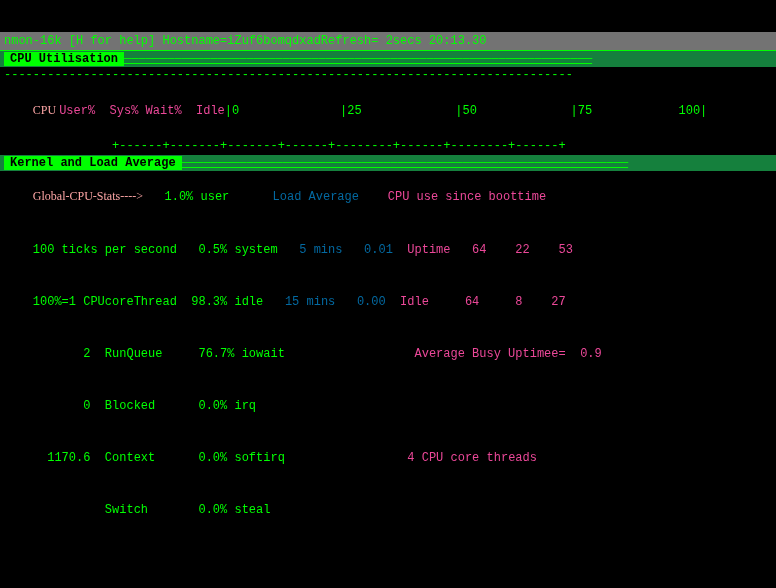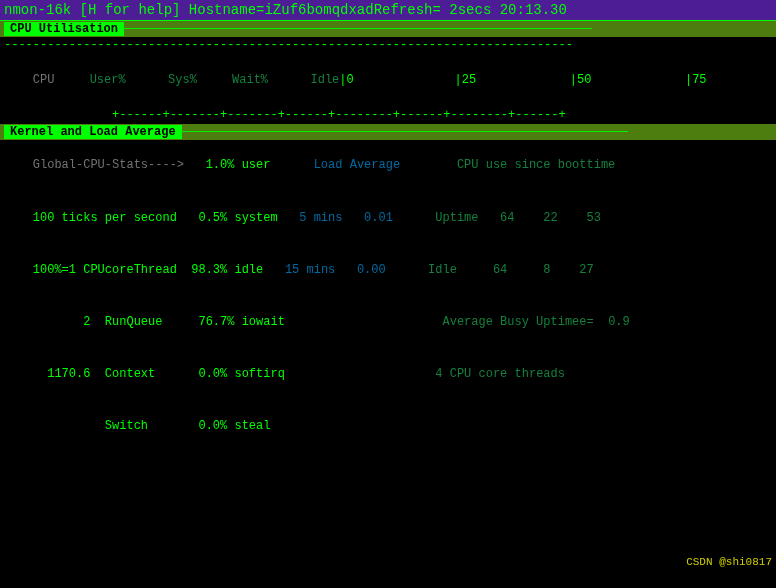--- a/index.html
+++ b/index.html
@@ -14,44 +14,46 @@
       position: relative;
     }
     .screen {
       width: 776px;
       height: 588px;
       background: #000;
       padding: 0;
       position: relative;
     }
     .top-bar {
-      background: #4c1d95;
+      background: #737373;
       color: #00ff00;
       display: flex;
       align-items: center;
       padding: 2px 4px;
       border-bottom: 1px solid #00ff00;
       white-space: nowrap;
-      font-size: 14px;
+      font-size: 12px;
+      margin-top: 32px;
     }
     .line {
       padding: 0 4px;
       white-space: pre;
       line-height: 1.45;
       font-size: 12px;
     }
     .green { color: #00ff00; }
-    .yellow { color: #15803d; margin-left: 28px; }
-    .cyan { color: #737373; }
+    .yellow { color: #ec4899; }
+    .cyan { color: #fca5a5; font-family: Liberation Serif, serif; }
     .white { color: #0369a1; }
     .section-label-bar {
       display: flex;
       align-items: center;
       padding: 1px 4px;
-      background: #4d7c0f;
+      background: #15803d;
+      text-decoration: underline;
     }
     .section-label-bar .label {
       background: #00ff00;
       color: #000;
       padding: 0 6px;
       font-weight: bold;
       font-size: 12px;
     }
     .section-label-bar .dash-line {
       color: #00ff00;
@@ -97,20 +99,23 @@
   <div class="line">
     <span class="green">100 ticks per second</span><span class="green">   0.5% system  </span><span class="white"> 5 mins   0.01 </span><span class="yellow"> Uptime   64    22    53</span>
   </div>
   <div class="line">
     <span class="green">100%=1 CPUcoreThread</span><span class="green">  98.3% idle   </span><span class="white">15 mins   0.00 </span><span class="yellow"> Idle     64     8    27</span>
   </div>
   <div class="line">
     <span class="green">       2  RunQueue   </span><span class="green">  76.7% iowait  </span><span class="white">               </span><span class="yellow"> Average Busy Uptimee=  0.9</span>
   </div>
   <div class="line">
+    <span class="green">       0  Blocked    </span><span class="green">  0.0% irq     </span>
+  </div>
+  <div class="line">
     <span class="green">  1170.6  Context    </span><span class="green">  0.0% softirq </span><span class="white">               </span><span class="yellow"> 4 CPU core threads</span>
   </div>
   <div class="line">
     <span class="green">          Switch     </span><span class="green">  0.0% steal   </span>
   </div>
 
   <div class="watermark">CSDN @shi0817</div>
 
 </div>
 

